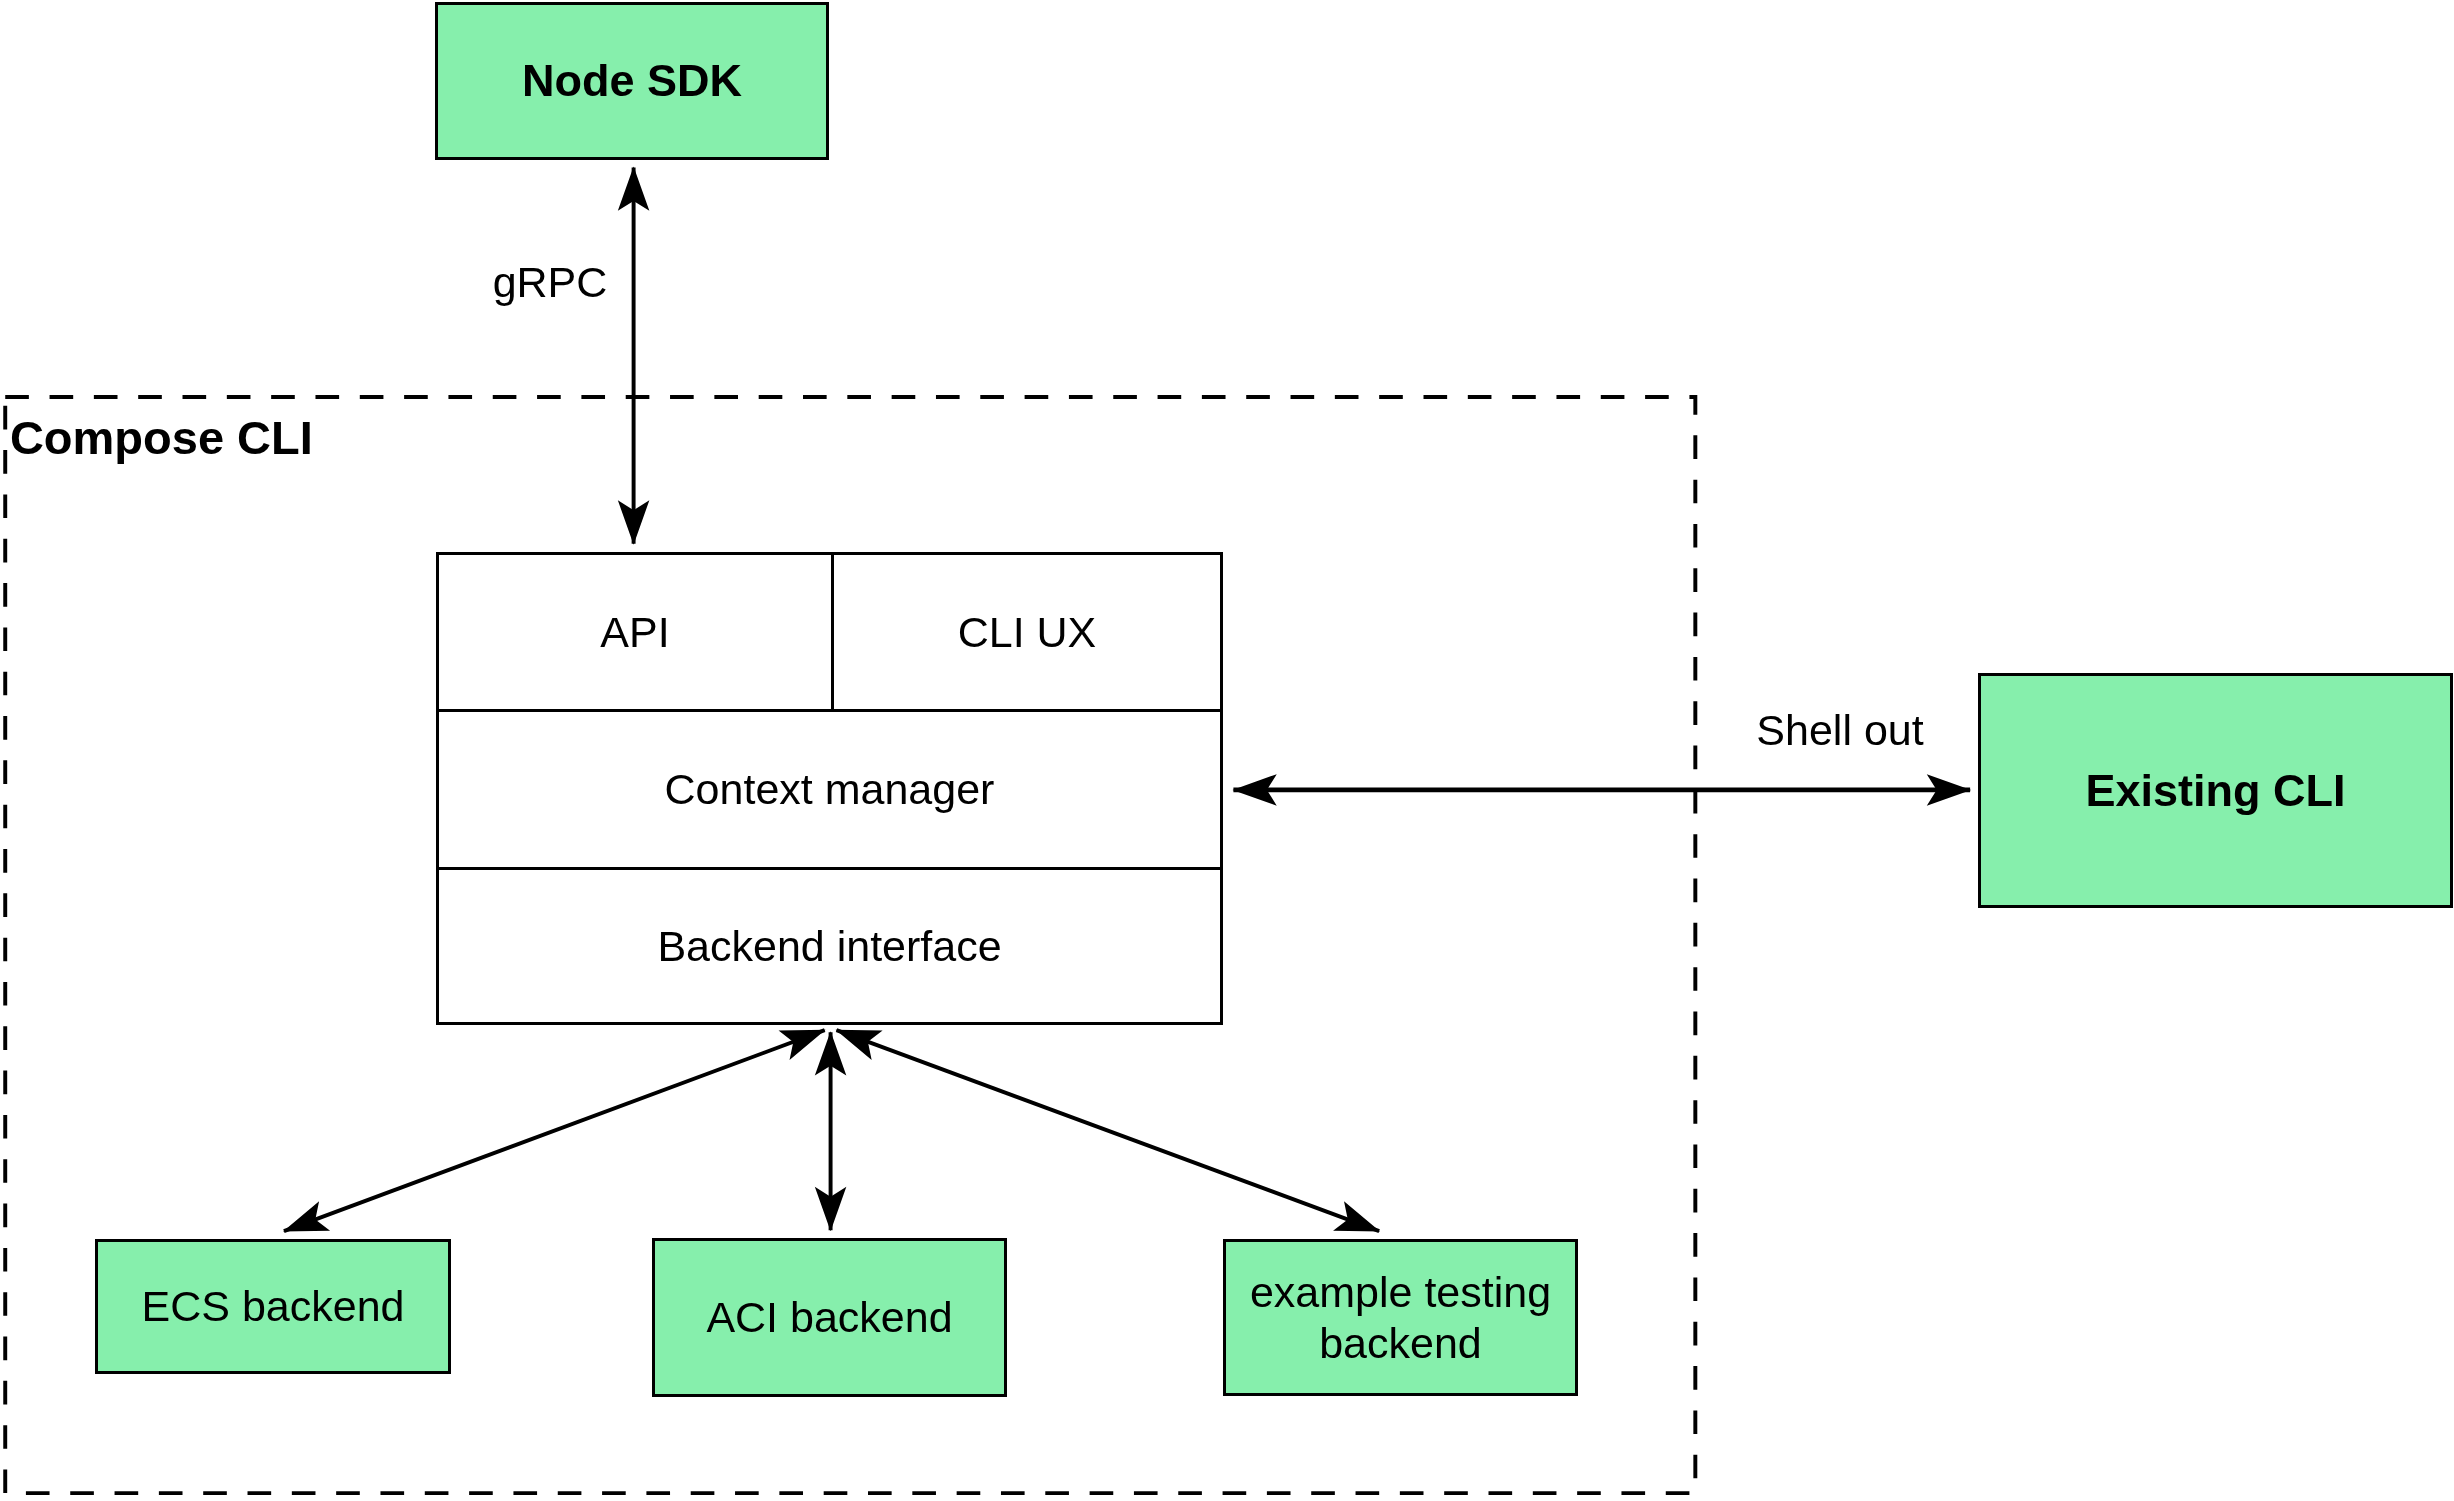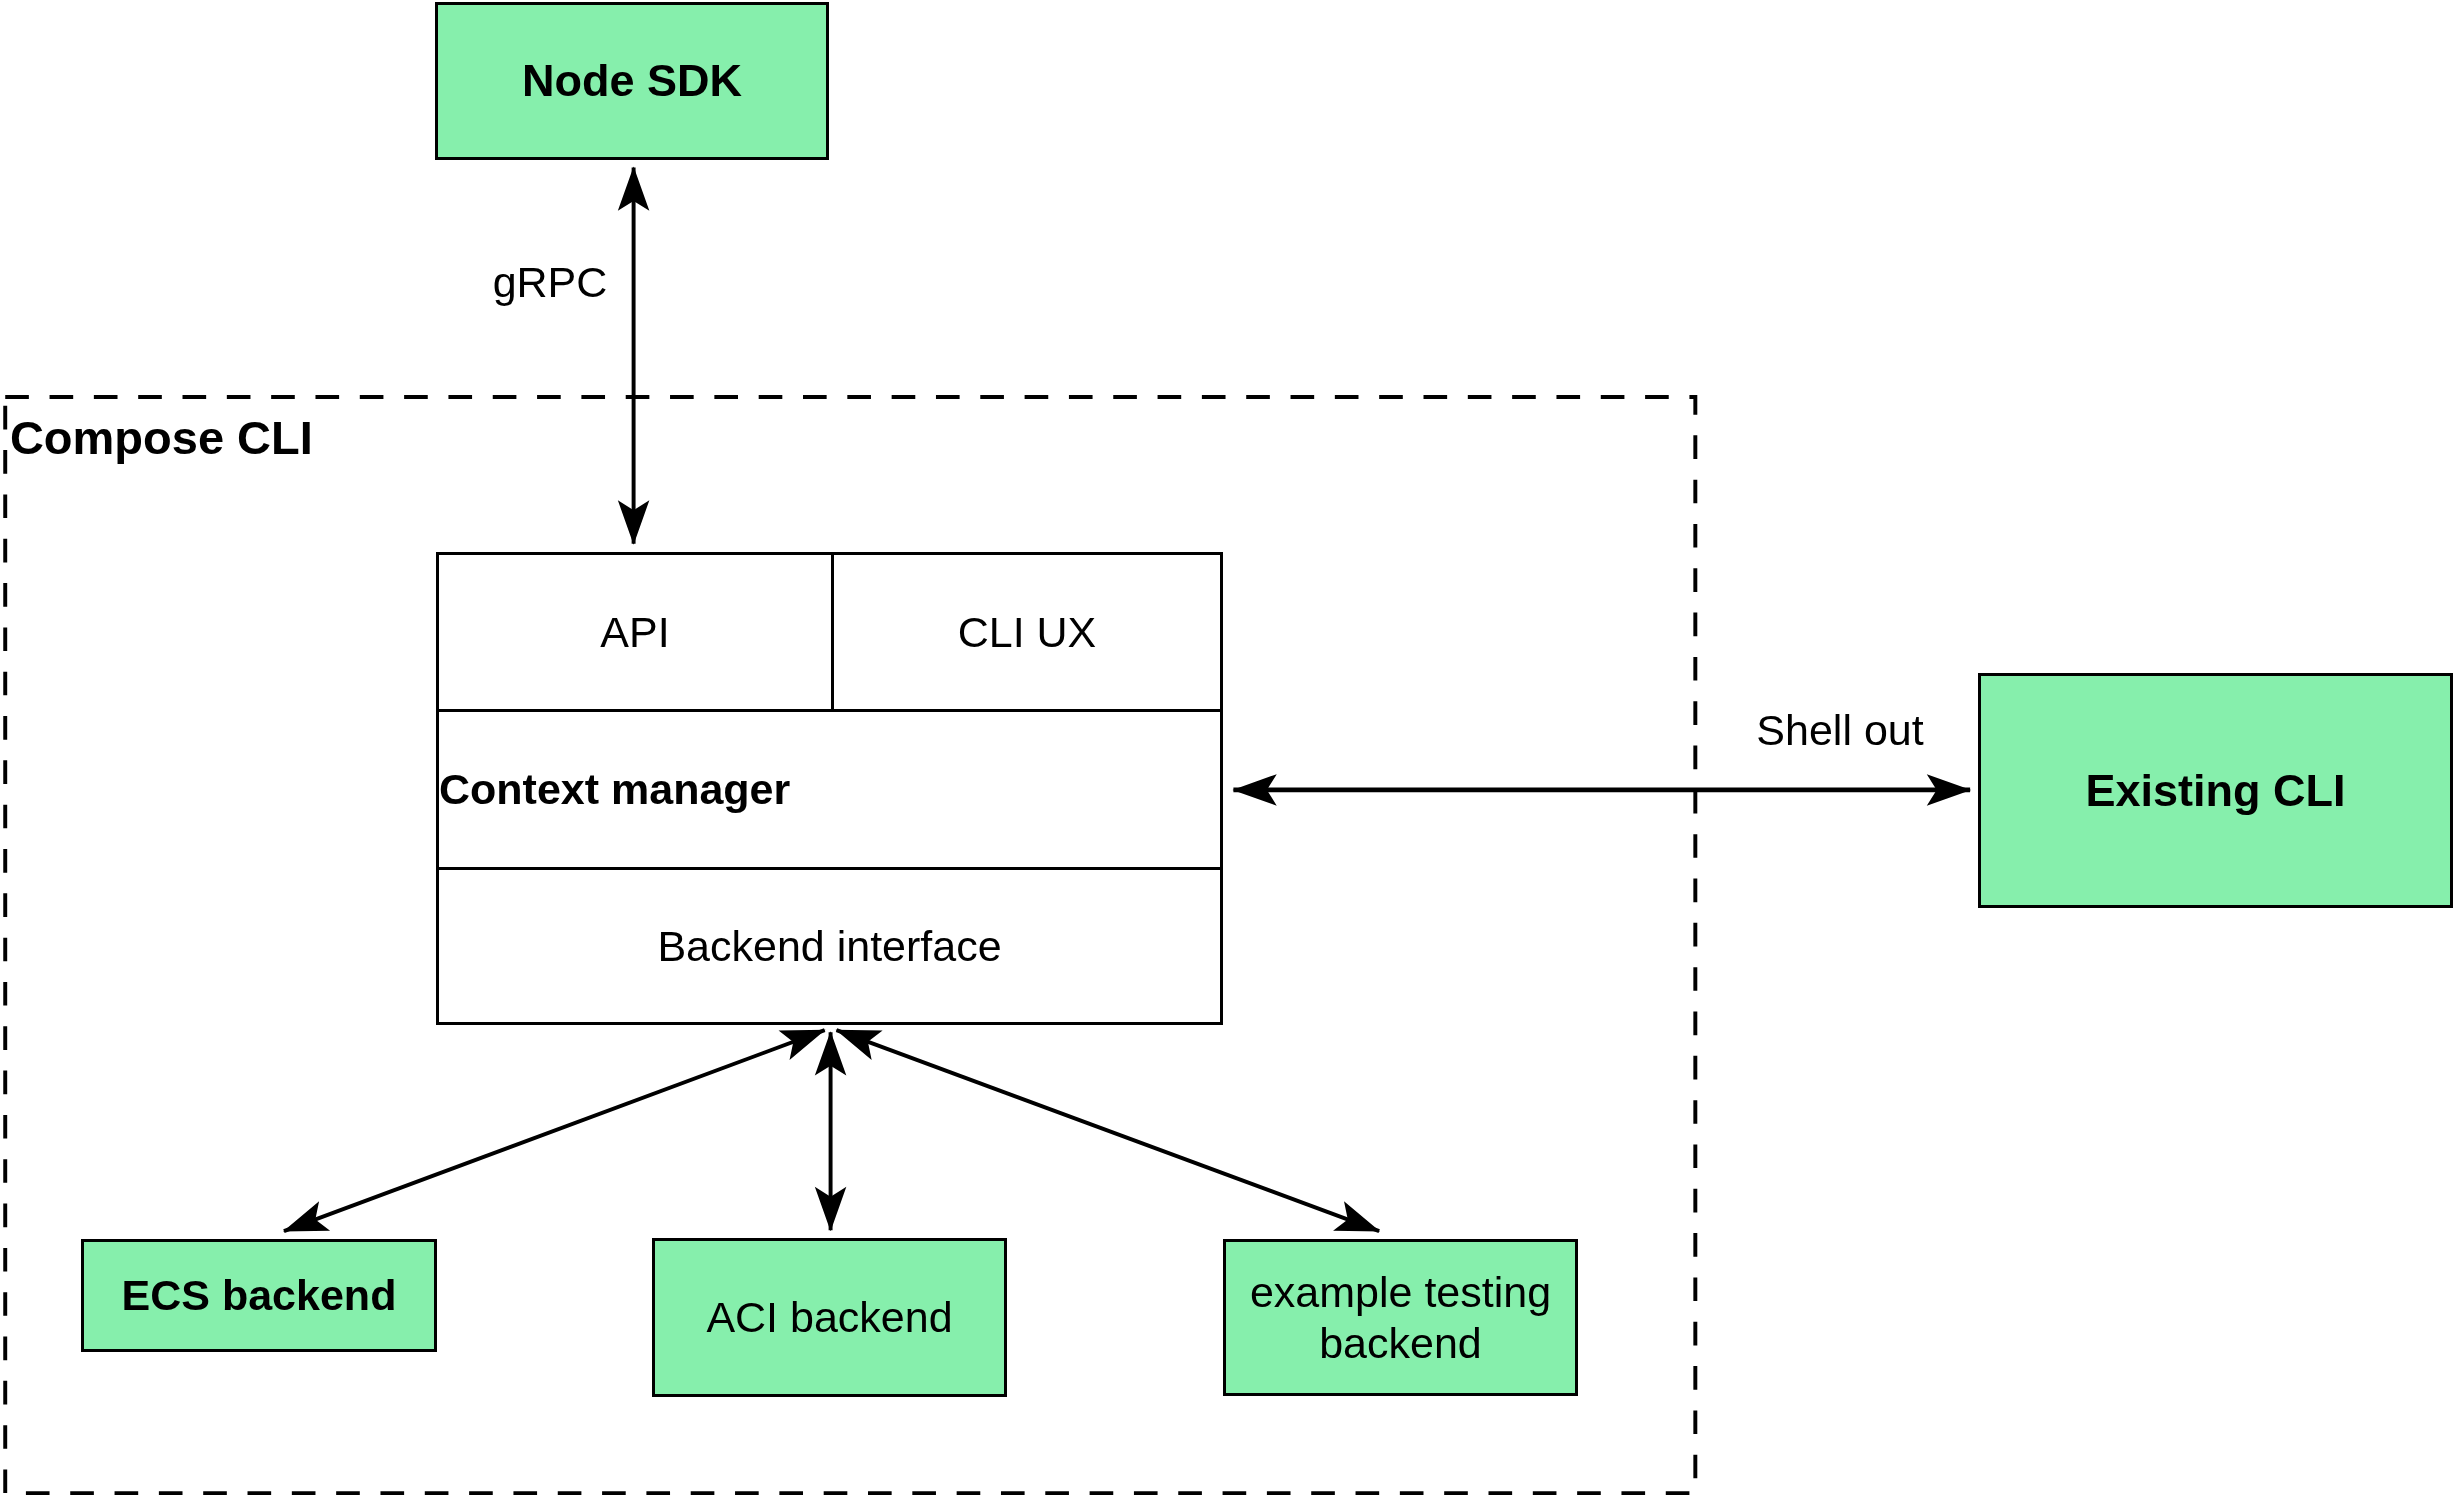--- a/index.html
+++ b/index.html
@@ -32,21 +32,21 @@
     align-items: center;
     justify-content: center;
     text-align: center;
     font-size: 43px;
     line-height: 1.18;
   }
   .bold { font-weight: bold; font-size: 45px; }
 
   .node-sdk      { left: 435px;  top: 2px;    width: 394px; height: 158px; }
   .existing-cli  { left: 1978px; top: 673px;  width: 475px; height: 235px; }
-  .ecs-backend   { left: 81px;   top: 1239px; width: 356px; height: 113px; font-weight: bold; }
+  .ecs-backend   { left: 95px;   top: 1239px; width: 356px; height: 135px; }
   .aci-backend   { left: 652px;  top: 1238px; width: 355px; height: 159px; }
   .example-backend { left: 1223px; top: 1239px; width: 355px; height: 157px; padding: 0 11.8px; }
 
   .central-box {
     position: absolute;
     left: 436px;
     top: 552px;
     width: 787px;
     height: 473px;
     box-sizing: border-box;
@@ -69,22 +69,21 @@
   }
   .cb-cell-api {
     flex: 0 0 392px;
     border-right: 3.9px solid #000000;
   }
   .cb-row-mid {
     height: 155px;
     border-bottom: 3.9px solid #000000;
     display: flex;
     align-items: center;
-    justify-content: flex-start;
-    font-weight: bold;
+    justify-content: center;
   }
   .cb-row-bottom {
     flex: 1;
     display: flex;
     align-items: center;
     justify-content: center;
   }
 
   .edge-label {
     position: absolute;

